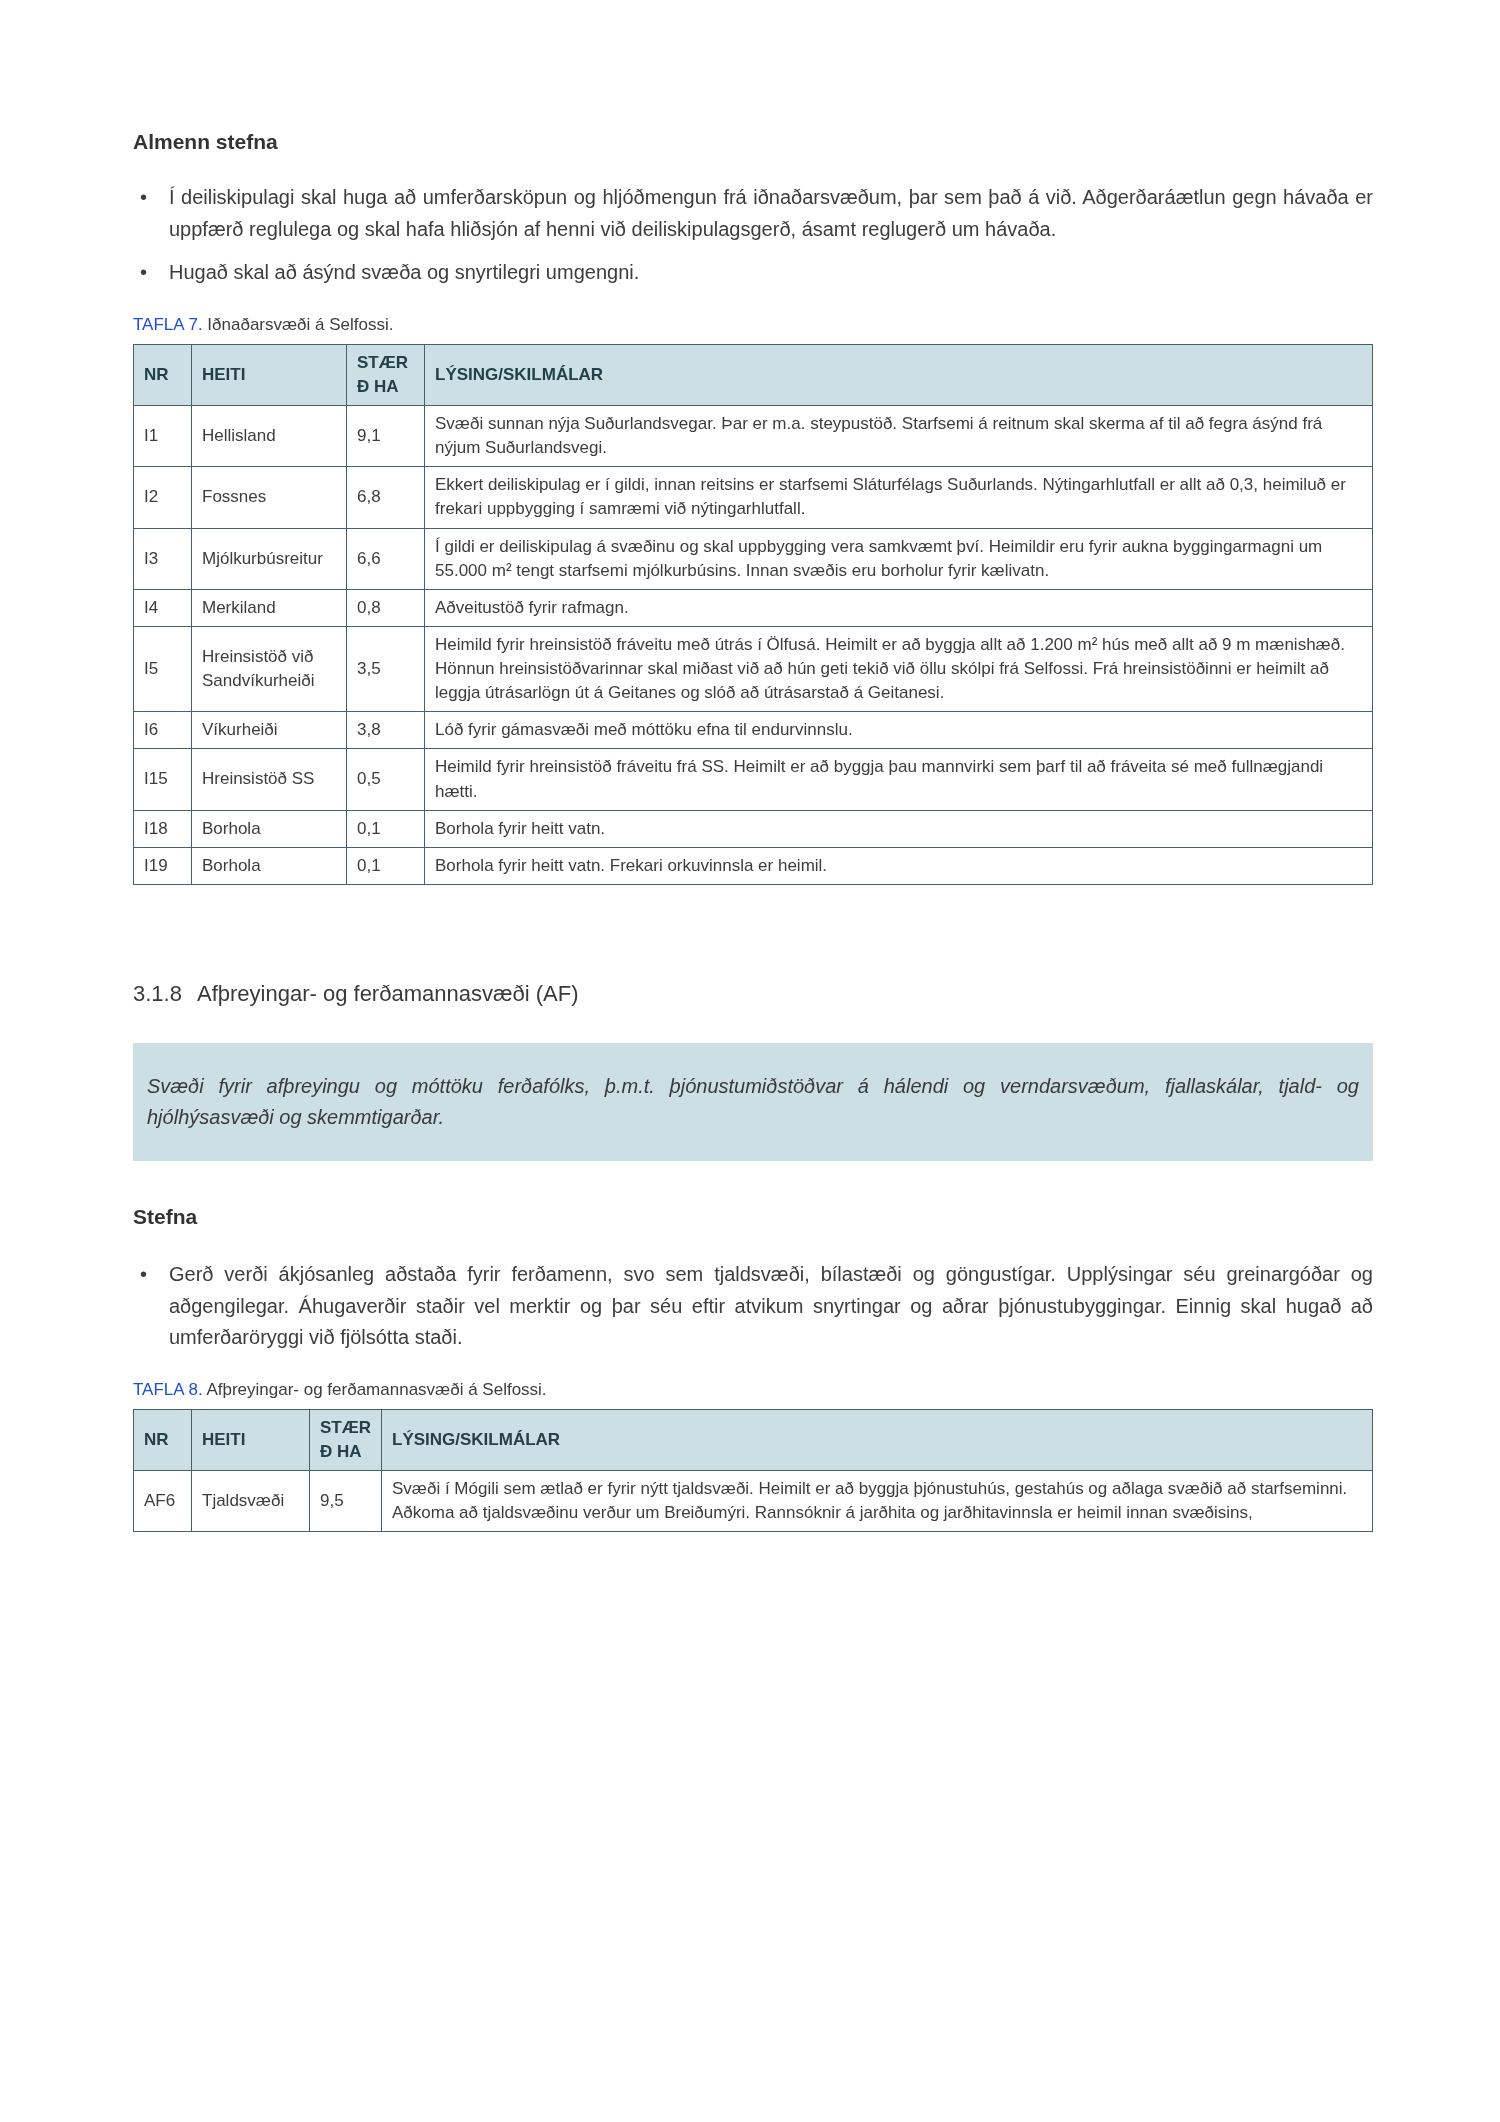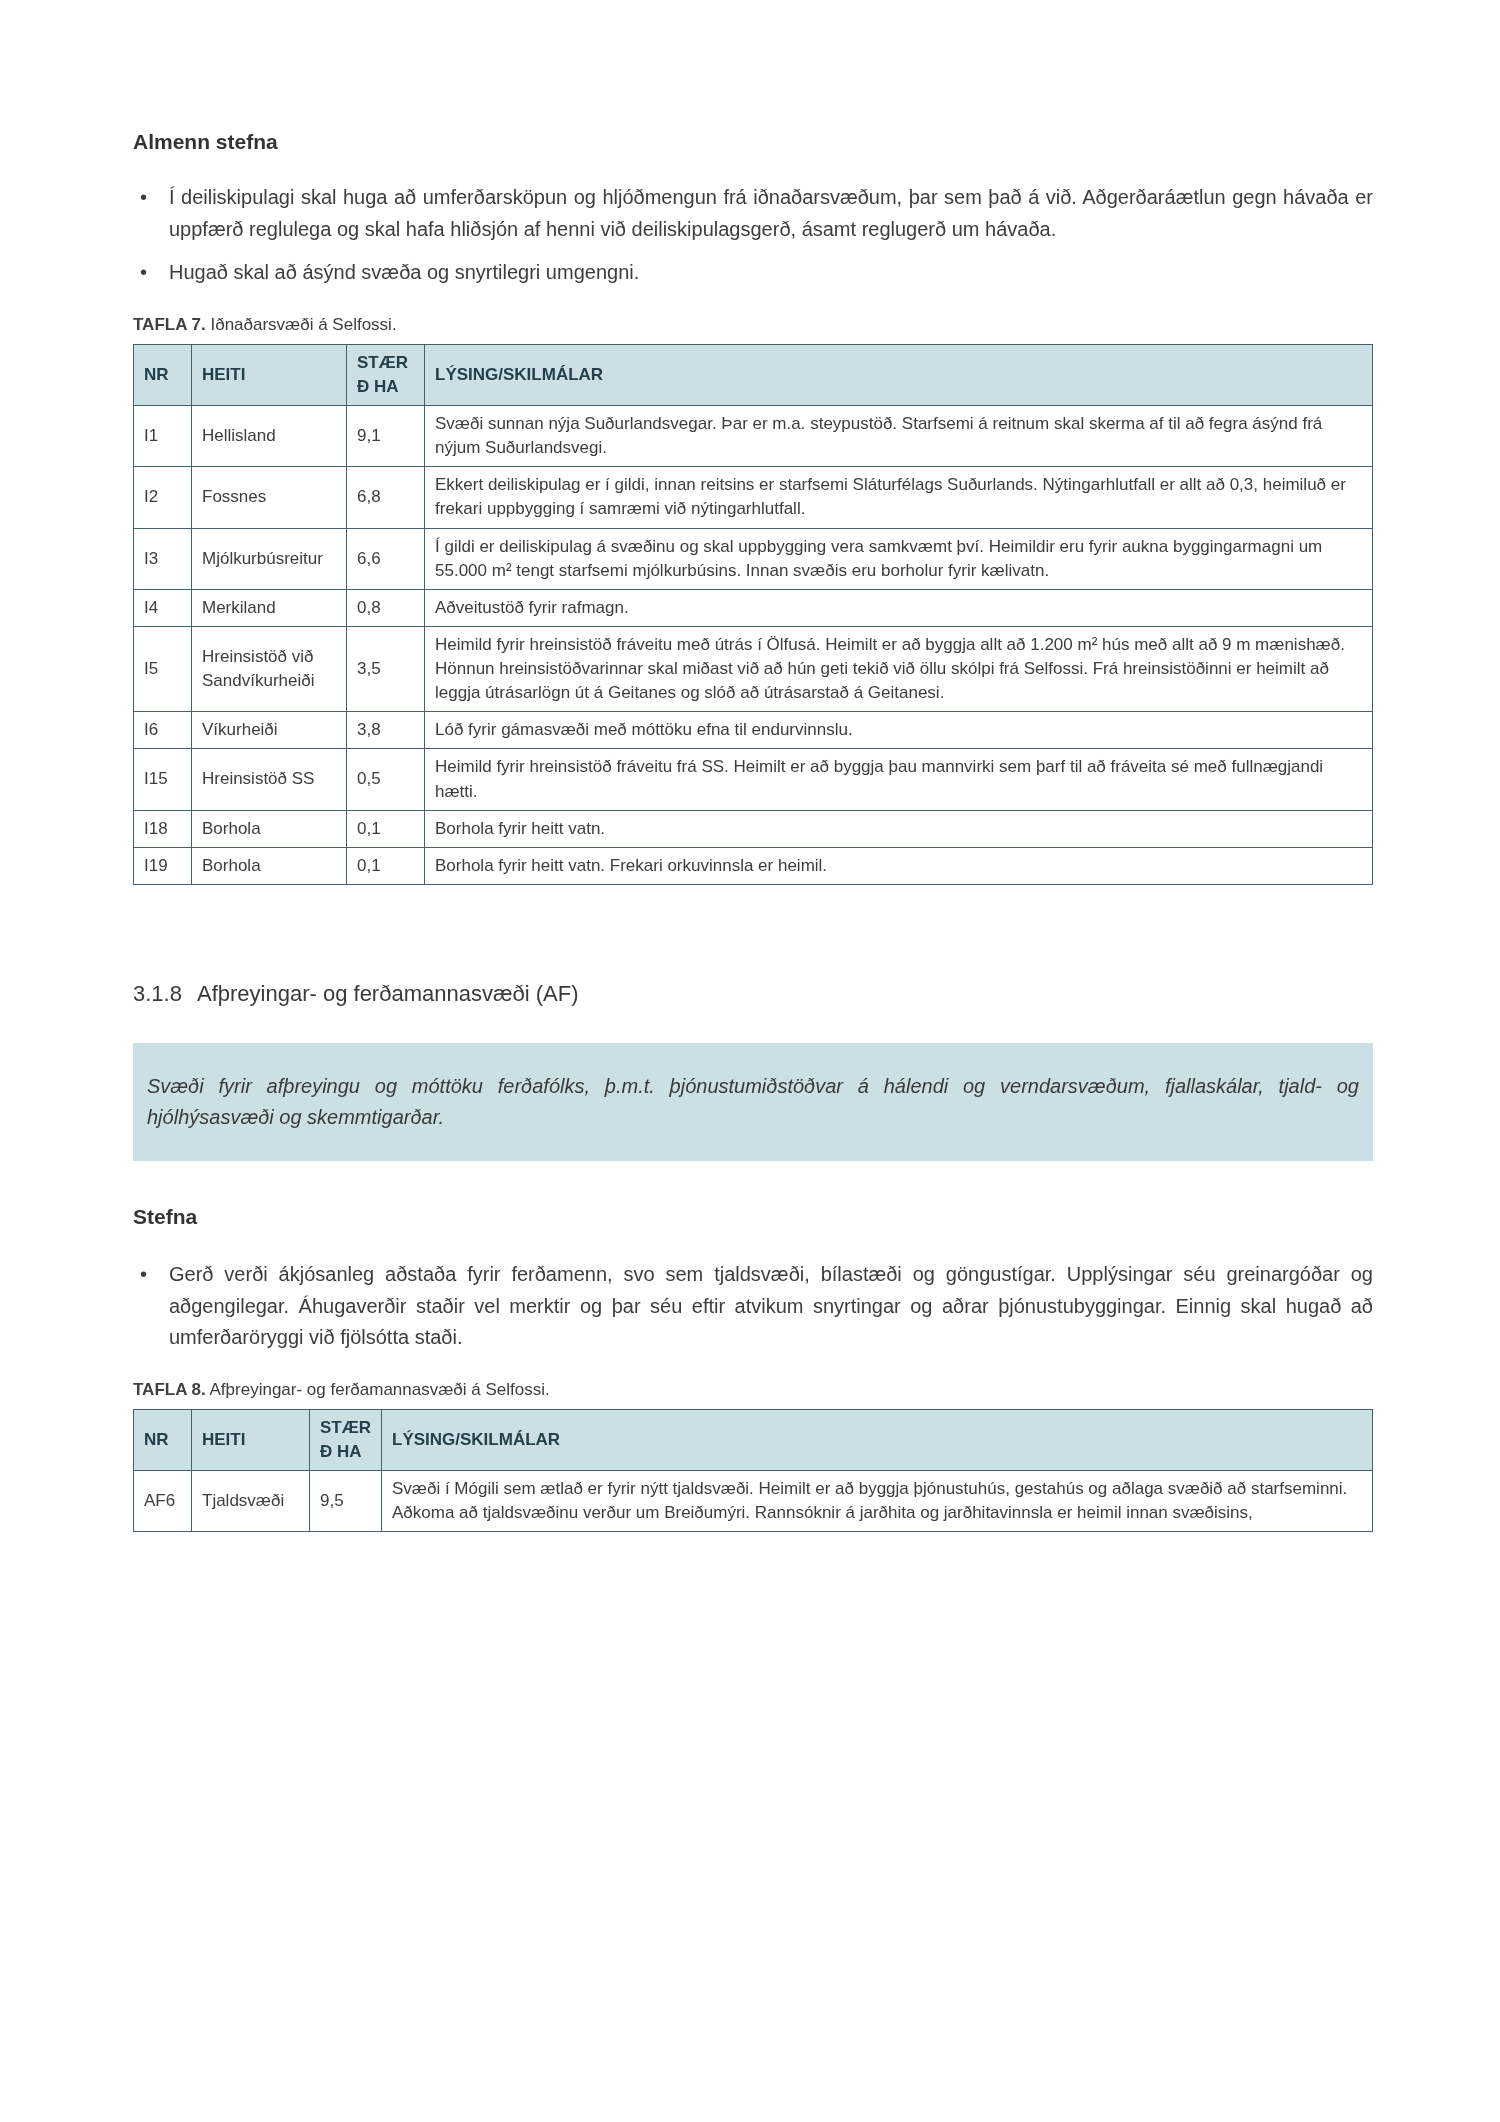--- a/index.html
+++ b/index.html
@@ -40,21 +40,21 @@
     left: 7px;
     top: 0;
     color: #3d3d3d;
   }
   .table-caption {
     font-size: 17px;
     margin-top: 26px;
     margin-bottom: 9px;
     color: #3d3d3d;
   }
-  .caption-label { color: #404040; font-weight: bold; }
+  .caption-label { color: #1d4ed8; font-weight: normal; }
   table.data-table {
     width: 100%;
     border-collapse: collapse;
     font-size: 17px;
     color: #3d3d3d;
     table-layout: fixed;
   }
   .data-table th, .data-table td {
     border: 1.5px solid #47616c;
     padding: 6px 10px;

